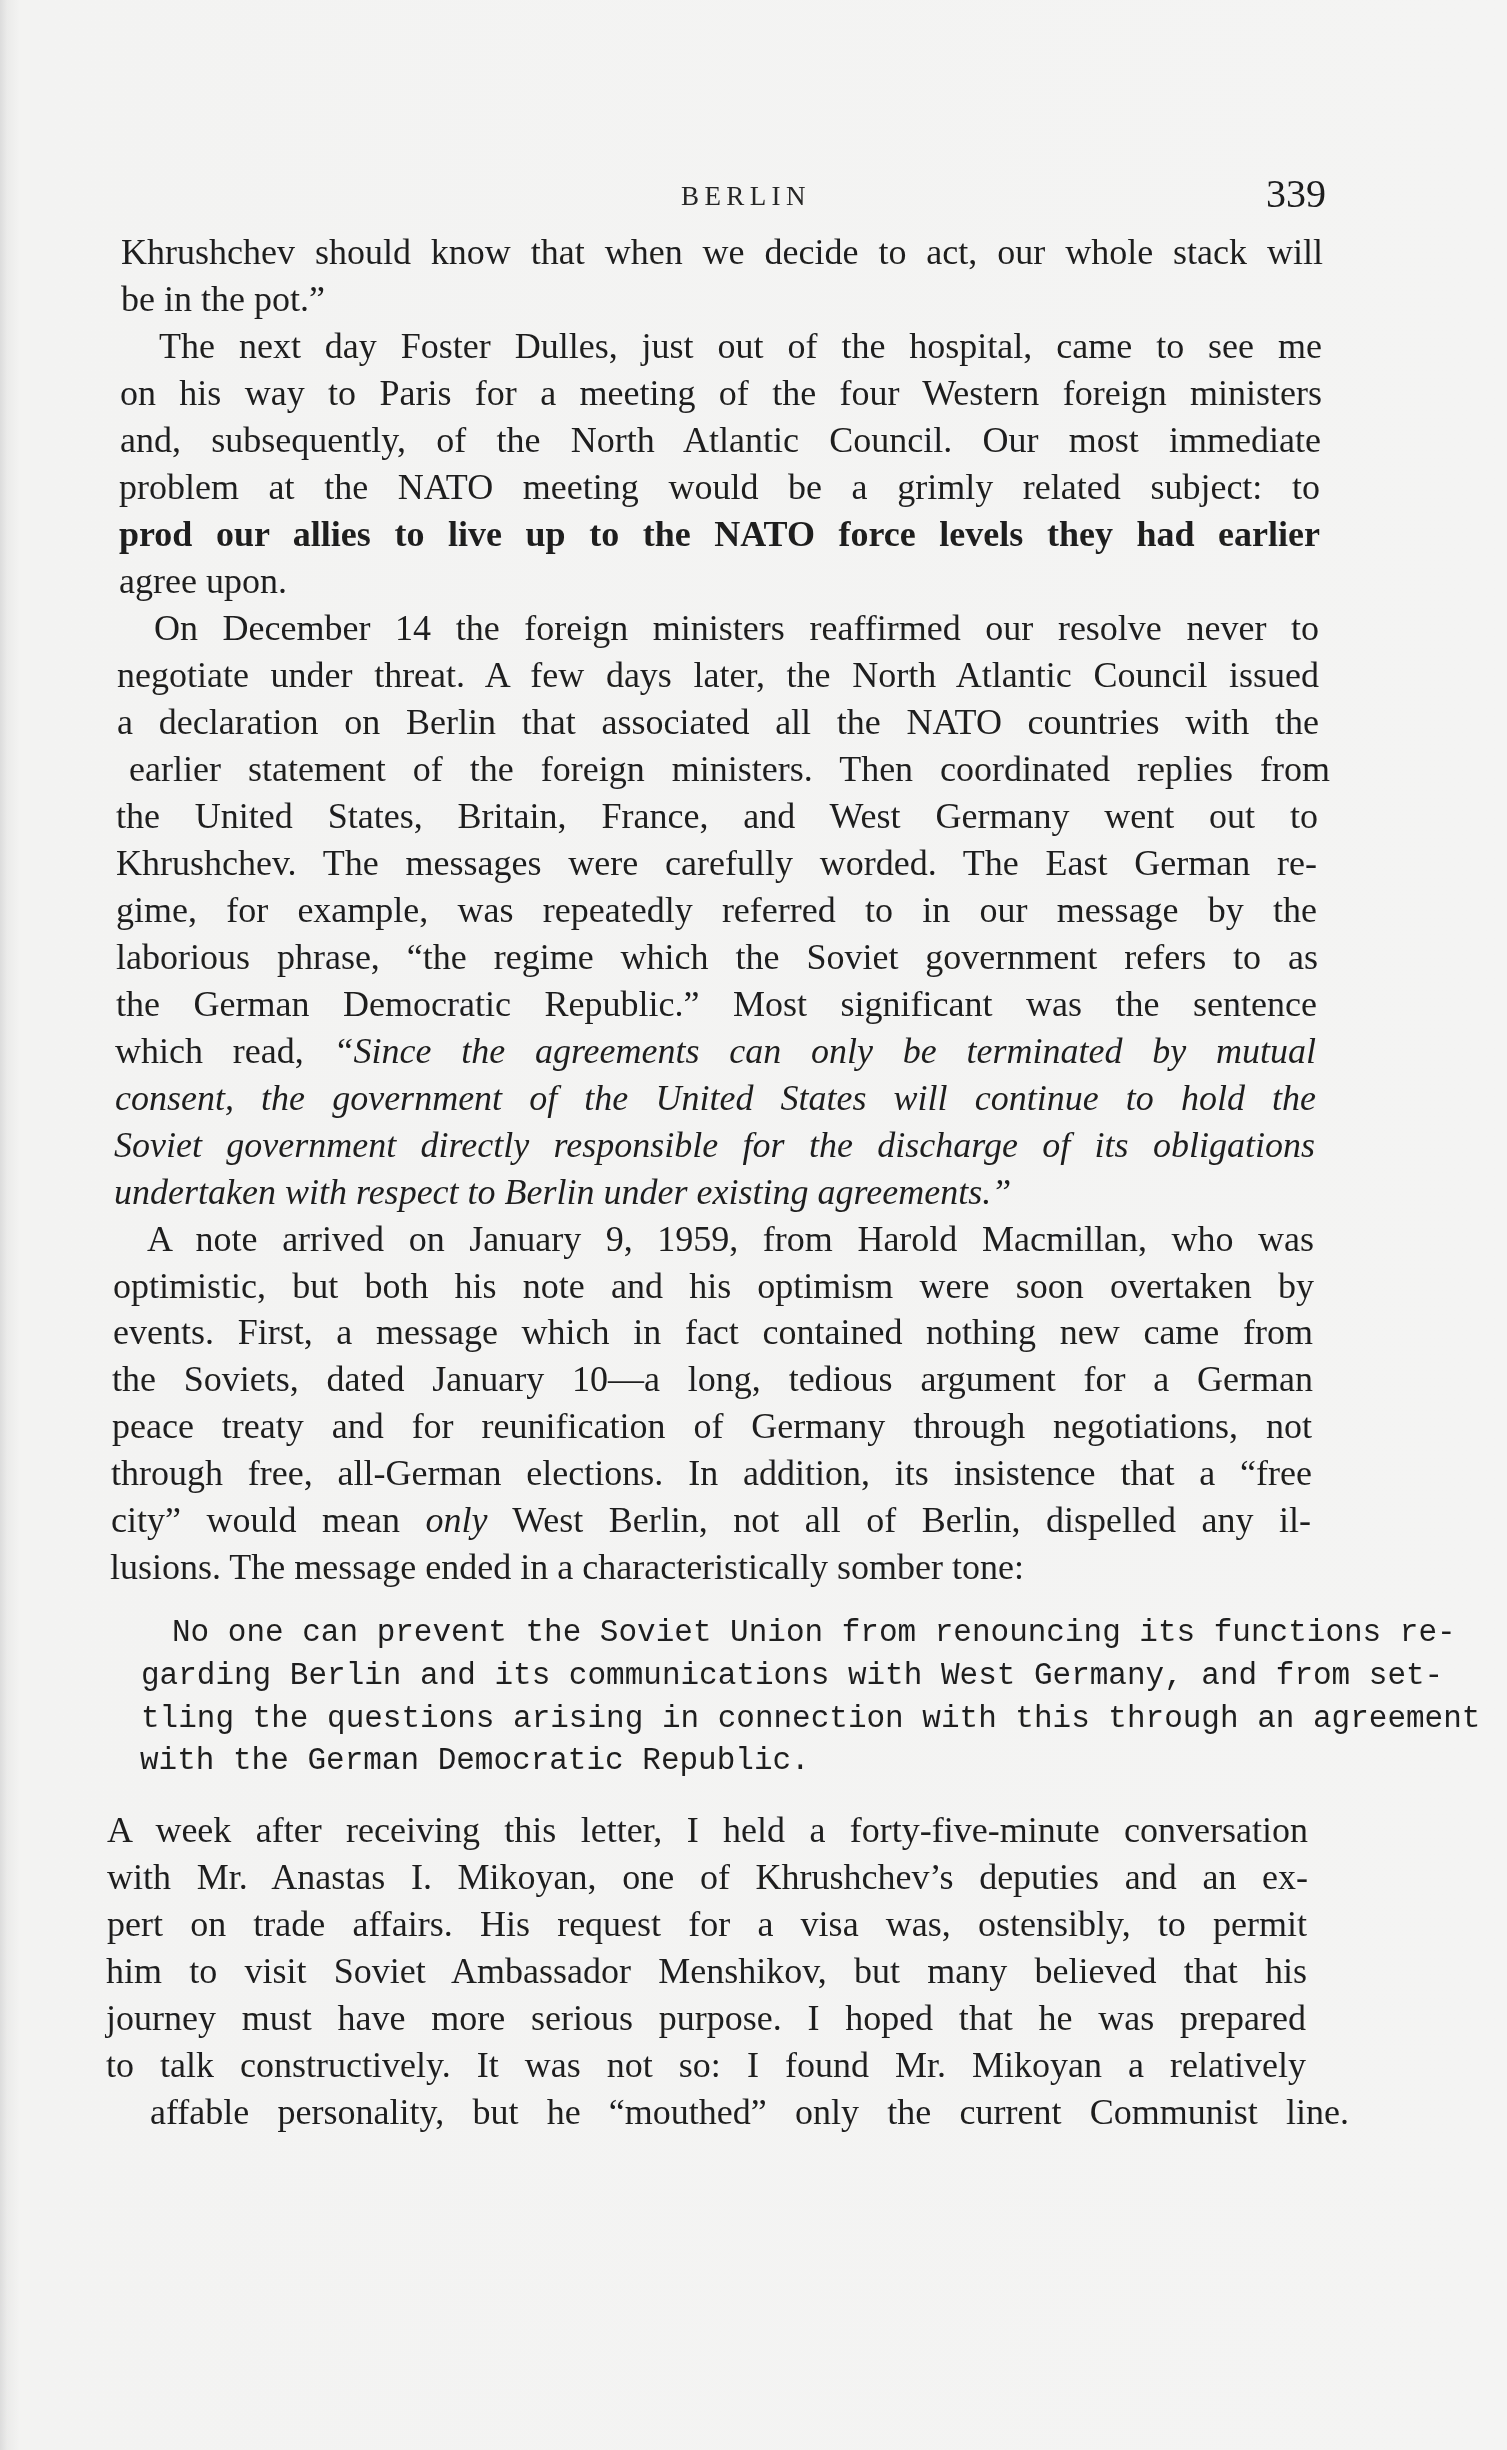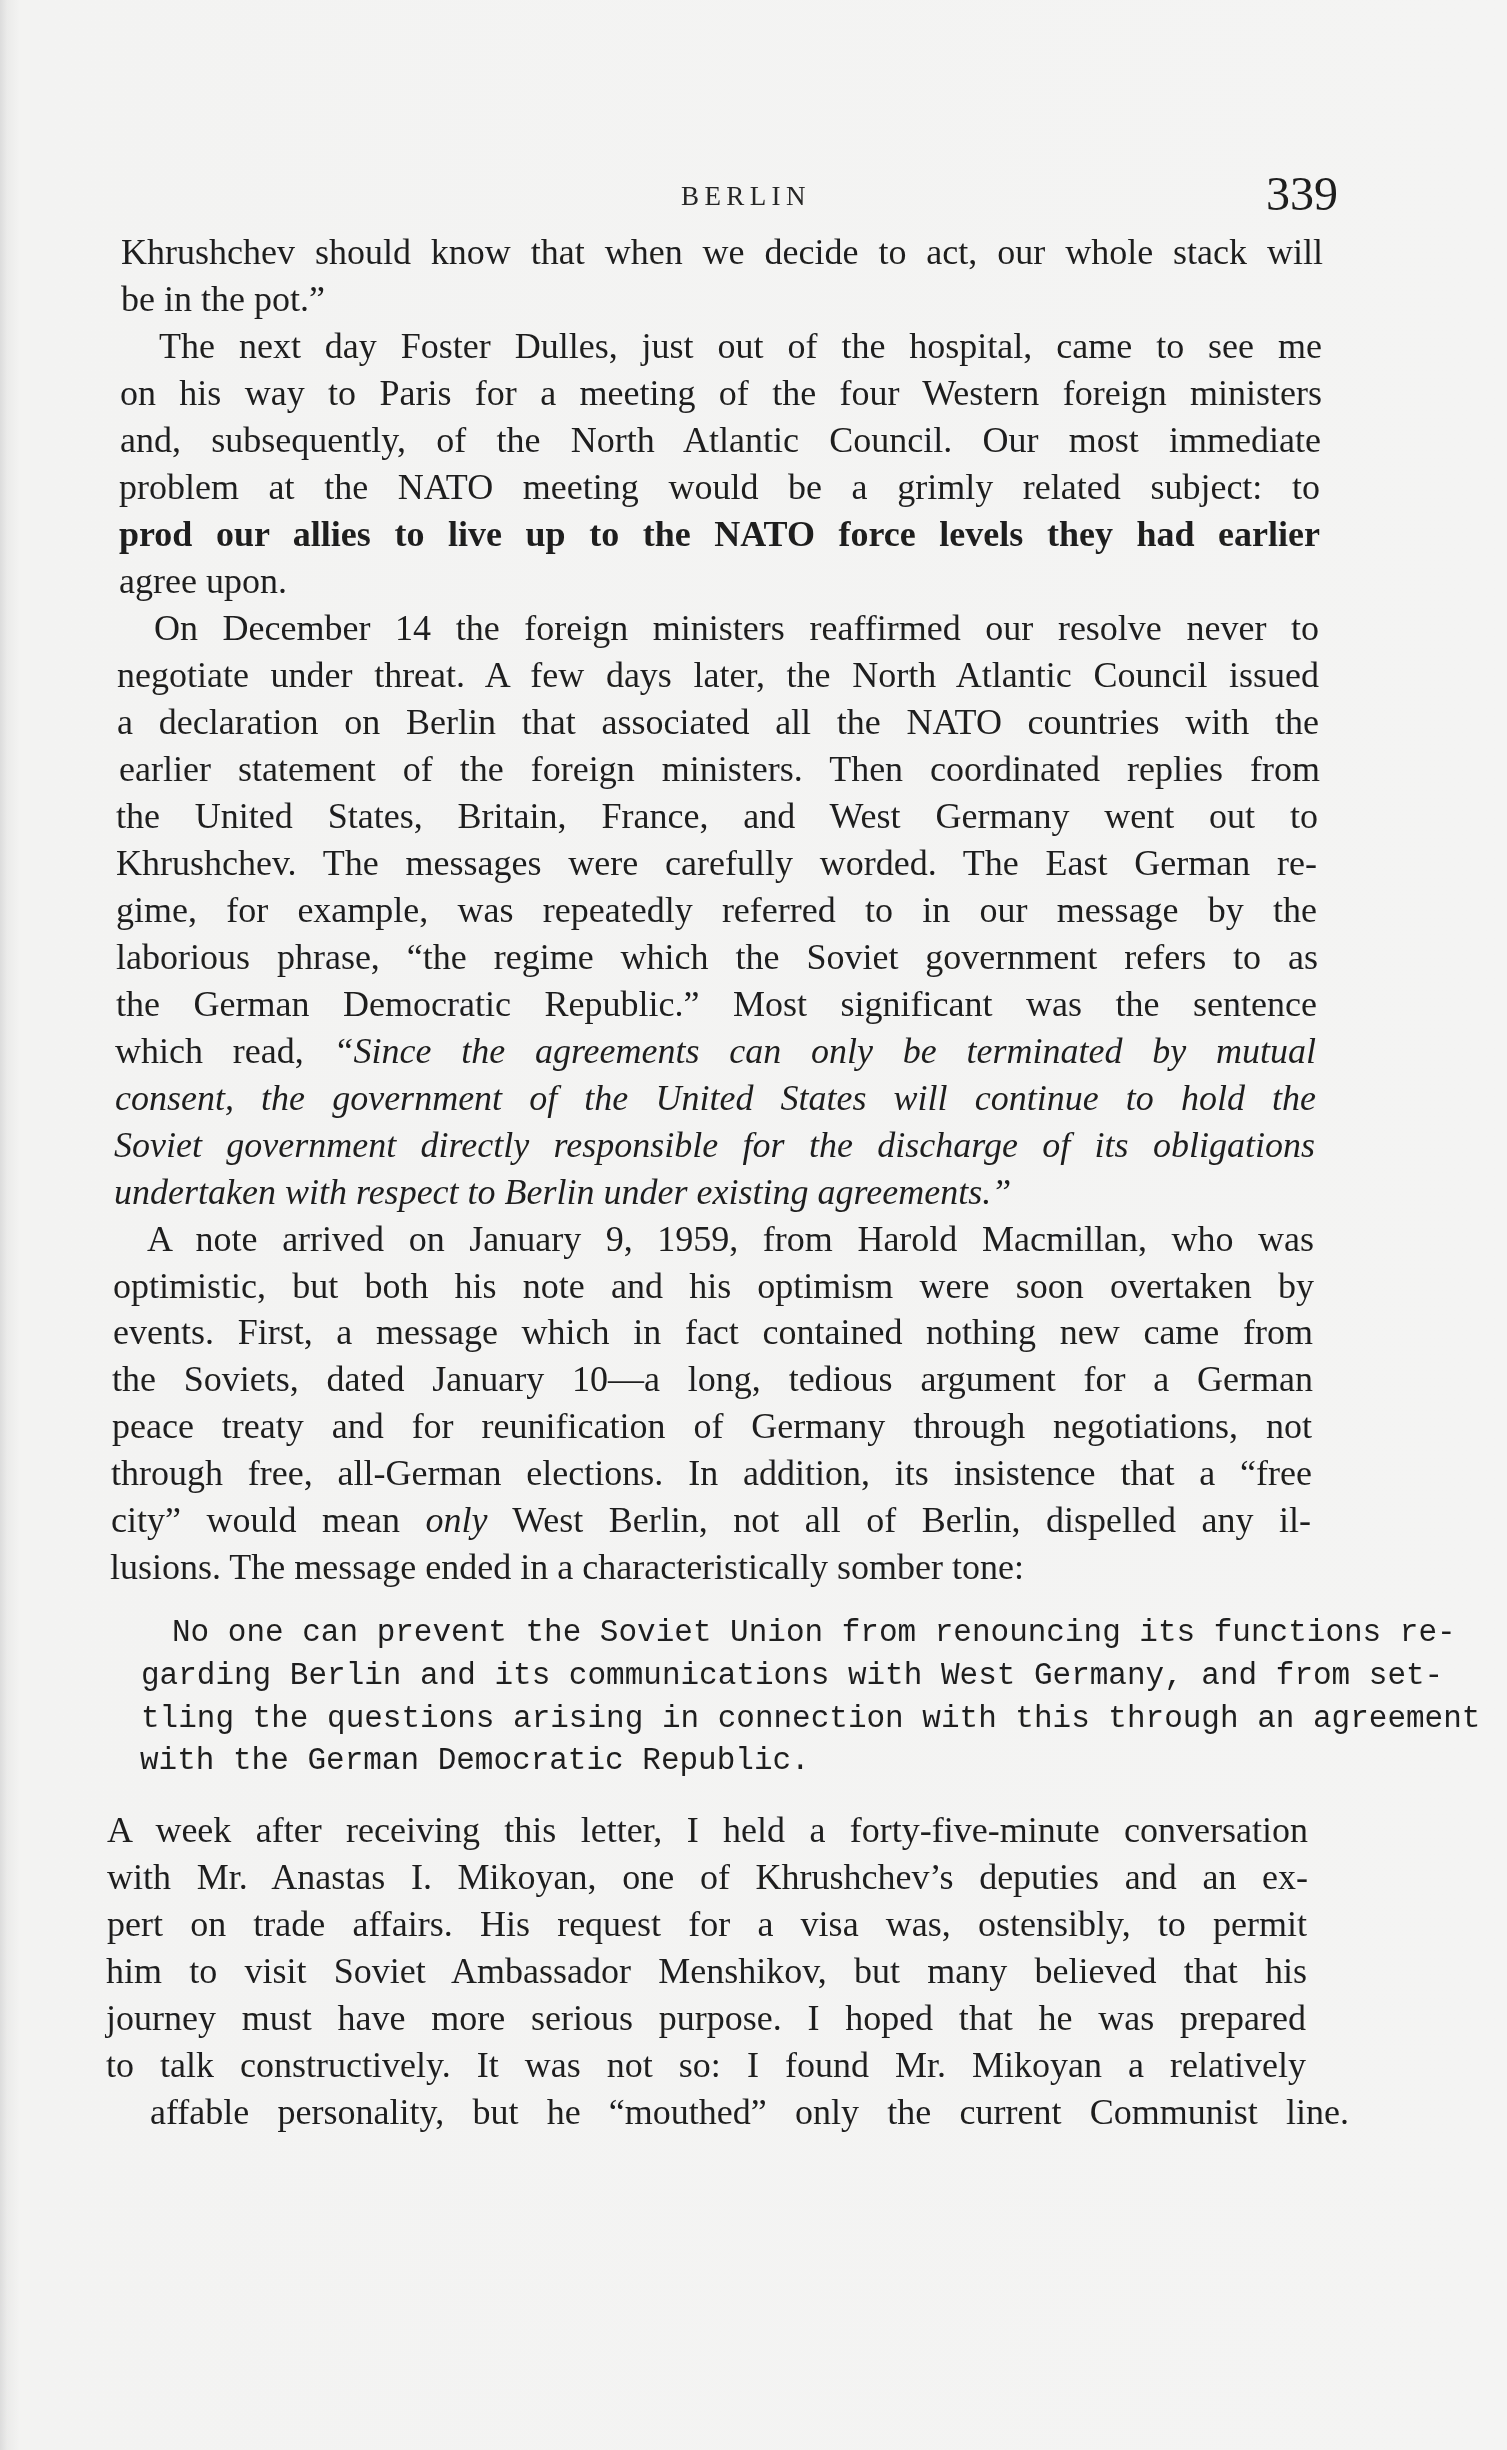--- a/index.html
+++ b/index.html
@@ -28,21 +28,21 @@
     font-size: 27px;
     letter-spacing: 5.4px;
     line-height: 36px;
     color: #262626;
     margin-left: 34px;
   }
   .page-number {
     position: absolute;
     top: 174px;
     left: 1266px;
-    font-size: 48px;
+    font-size: 40px;
     line-height: 40px;
     color: #1e1e1e;
   }
   .line {
     position: absolute;
     font-size: 36px;
     line-height: 47px;
     height: 47px;
     white-space: nowrap;
     text-align: justify;
@@ -78,21 +78,21 @@
     <div class="line" style="top:323px;left:159px;width:1163px;">The next day Foster Dulles, just out of the hospital, came to see me</div>
     <div class="line" style="top:370px;left:120px;width:1202px;">on his way to Paris for a meeting of the four Western foreign ministers</div>
     <div class="line" style="top:417px;left:120px;width:1201px;">and, subsequently, of the North Atlantic Council. Our most immediate</div>
     <div class="line" style="top:464px;left:119px;width:1201px;">problem at the NATO meeting would be a grimly related subject: to</div>
     <div class="line" style="top:511px;left:119px;width:1201px;font-weight:bold;">prod our allies to live up to the NATO force levels they had earlier</div>
     <div class="line last" style="top:558px;left:119px;width:1201px;">agree upon.</div>
 
     <div class="line" style="top:605px;left:154px;width:1165px;">On December 14 the foreign ministers reaffirmed our resolve never to</div>
     <div class="line" style="top:652px;left:117px;width:1202px;">negotiate under threat. A few days later, the North Atlantic Council issued</div>
     <div class="line" style="top:699px;left:117px;width:1202px;">a declaration on Berlin that associated all the NATO countries with the</div>
-    <div class="line" style="top:746px;left:119px;width:1201px;">earlier statement of the foreign ministers. Then coordinated replies from</div>
+    <div class="line" style="top:746px;left:129px;width:1201px;">earlier statement of the foreign ministers. Then coordinated replies from</div>
     <div class="line" style="top:793px;left:116px;width:1202px;">the United States, Britain, France, and West Germany went out to</div>
     <div class="line" style="top:840px;left:116px;width:1201px;">Khrushchev. The messages were carefully worded. The East German re-</div>
     <div class="line" style="top:887px;left:116px;width:1201px;">gime, for example, was repeatedly referred to in our message by the</div>
     <div class="line" style="top:934px;left:116px;width:1202px;">laborious phrase, “the regime which the Soviet government refers to as</div>
     <div class="line" style="top:981px;left:116px;width:1201px;">the German Democratic Republic.” Most significant was the sentence</div>
     <div class="line" style="top:1028px;left:115px;width:1201px;"><span>which read, </span><span class="it">“Since the agreements can only be terminated by mutual</span></div>
     <div class="line it" style="top:1075px;left:115px;width:1201px;">consent, the government of the United States will continue to hold the</div>
     <div class="line it" style="top:1122px;left:114px;width:1201px;">Soviet government directly responsible for the discharge of its obligations</div>
     <div class="line it last" style="top:1169px;left:114px;width:1201px;">undertaken with respect to Berlin under existing agreements.”</div>
 

